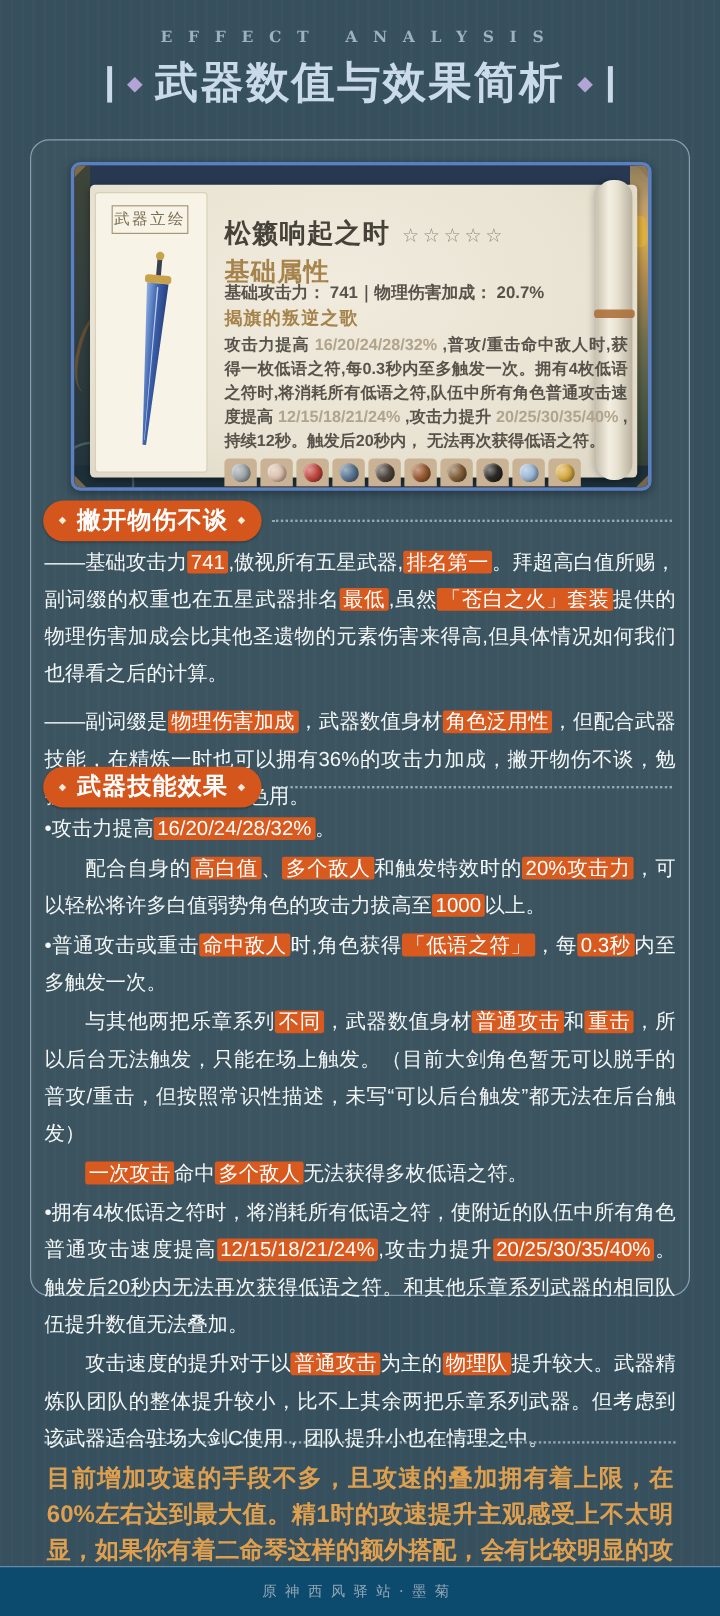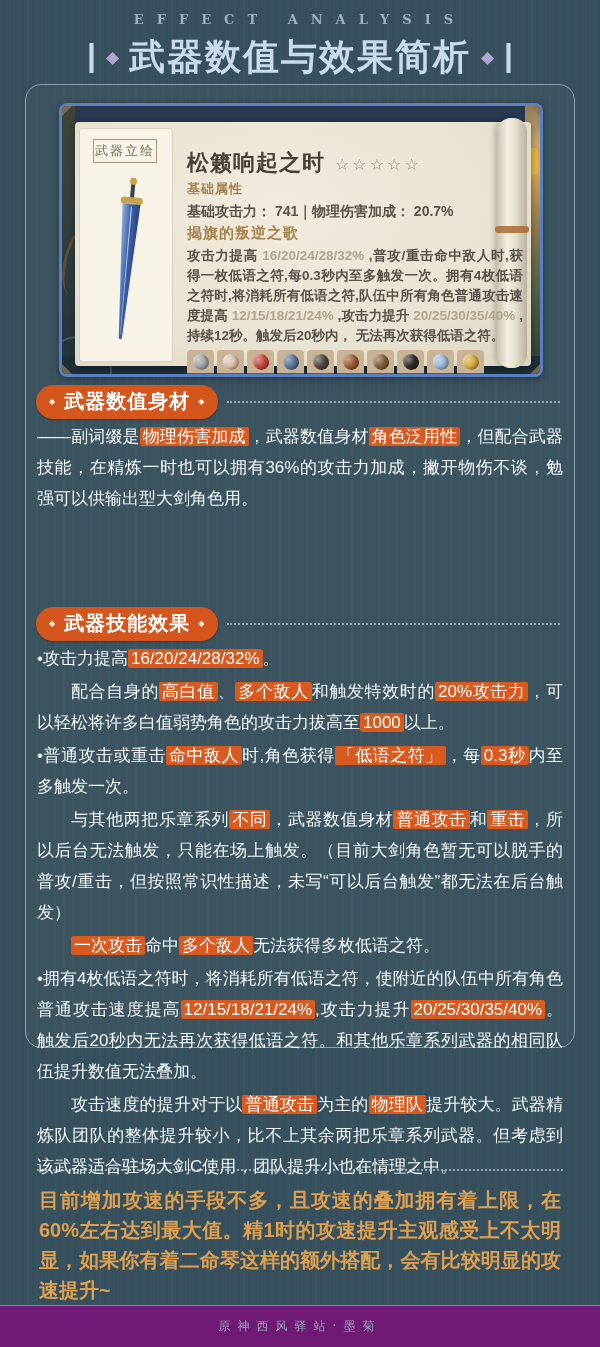--- a/index.html
+++ b/index.html
@@ -6,28 +6,28 @@
   body{
     width:600px;height:1347px;overflow:hidden;position:relative;
     background:#37505d;
     font-family:"Liberation Sans",sans-serif;
     -webkit-font-smoothing:antialiased;
   }
   .bg-streaks{position:absolute;inset:0;pointer-events:none;
     background:repeating-linear-gradient(90deg,rgba(255,255,255,.018) 0 2px,transparent 2px 9px);}
   
   .header{position:absolute;top:0;left:0;width:600px;text-align:center;}
-  .eyebrow{margin-top:12px;font-family:"DejaVu Serif",serif;font-size:13px;
+  .eyebrow{margin-top:24px;font-family:"DejaVu Serif",serif;font-size:13px;
     letter-spacing:13px;color:#9db1bf;font-weight:bold;}
   .title-row{margin-top:6px;display:flex;justify-content:center;align-items:center;gap:10px;}
   .title-bar{font-size:32px;font-weight:bold;color:#c9dae8;transform:translateY(-2px);}
   .title-diamond{font-size:17px;color:#b2a5d6;}
   .page-title{font-family:"DejaVu Serif",serif;font-size:36px;font-weight:bold;color:#c9dae8;letter-spacing:2px;}
   
-  .main-box{position:absolute;left:25px;top:84px;width:550px;height:964px;
+  .main-box{position:absolute;left:25px;top:116px;width:550px;height:964px;
     border:1.5px solid #8aa0b0;border-radius:16px;background:rgba(255,255,255,.025);
     box-sizing:border-box;}
   
   .shot{position:absolute;left:33px;top:18px;width:478px;height:268px;
     border:3px solid #5b80c2;border-radius:8px;background:#26374a;
     box-shadow:inset 0 0 0 3px #1d2a34, 0 2px 8px rgba(0,0,0,.35);overflow:hidden;}
   .shot .corner{position:absolute;width:14px;height:14px;background:#8d7450;opacity:.8;transform:rotate(45deg);}
   .corner.tl{left:-7px;top:-7px}.corner.tr{right:-7px;top:-7px}
   .corner.bl{left:-7px;bottom:-7px}.corner.br{right:-7px;bottom:-7px}
   .shot-topband{position:absolute;left:0;top:0;right:0;height:16px;background:#273850;}
@@ -50,21 +50,21 @@
   .tube-tie{position:absolute;left:-2px;right:-2px;top:108px;height:7px;background:#a96b33;
     border-radius:3px;opacity:.85;}
   .weapon-panel{position:absolute;left:4px;top:6px;width:92px;bottom:4px;
     background:#f7f3e7;border:1px solid #d9d0ba;border-radius:3px;}
   .weapon-label{position:absolute;left:13px;top:10px;width:62px;padding:2px 0;text-align:center;
     border:1px solid #a8977a;color:#7c6d52;font-size:13px;letter-spacing:2px;font-family:"DejaVu Serif",serif;}
   .sword{position:absolute;left:24px;top:48px;}
   .shot-name-row{position:absolute;left:112px;top:26px;display:flex;align-items:baseline;gap:10px;}
   .weapon-name{font-size:22px;font-weight:bold;color:#46423a;font-family:"DejaVu Serif",serif;letter-spacing:1px;}
   .stars{font-size:16px;color:#908a7e;letter-spacing:3px;}
-  .base-section{position:absolute;left:112px;top:58px;font-size:13px;font-weight:bold;color:#a5834a;
+  .base-section{position:absolute;left:112px;top:58px;font-size:21px;font-weight:bold;color:#a5834a;
     font-family:Liberation Sans, sans-serif;letter-spacing:1px;}
   .base-stats{position:absolute;left:112px;top:81px;font-size:14px;color:#57534b;font-weight:bold;}
   .passive-name{position:absolute;left:112px;top:102px;font-size:15px;font-weight:bold;color:#a5834a;
     font-family:"DejaVu Serif",serif;letter-spacing:1px;}
   .passive-desc{position:absolute;left:112px;top:124px;width:336px;font-size:13.5px;line-height:20px;
     color:#57534b;text-align:justify;font-weight:bold;}
   .passive-desc .num{color:#b2a48c;}
   .materials{position:absolute;left:112px;top:228px;display:flex;gap:3px;}
   .mat-cell{width:27px;}
   .mat-icon{height:23px;background:#c9b394;border-radius:4px 4px 0 0;display:flex;align-items:center;justify-content:center;}
@@ -86,21 +86,21 @@
   .body-text.tight p{margin:0 0 2px;}
   .body-text p.indent{text-indent:2em;}
   .hl{background:#d85a1f;color:#ffffff;padding:0 3px;border-radius:2px;
     box-decoration-break:clone;-webkit-box-decoration-break:clone;}
   
   .note-sep{position:absolute;left:11px;right:11px;top:1084px;height:0;
     border-top:2px dotted rgba(225,238,245,.55);}
   .note{position:absolute;left:13px;right:13px;top:1100px;color:#dea04f;font-size:20px;
     line-height:30px;font-weight:bold;text-align:justify;}
   
-  .footer{position:absolute;left:0;top:1305px;width:600px;height:42px;background:#701a75;
+  .footer{position:absolute;left:0;top:1305px;width:600px;height:42px;background:#0c4a6e;
     border-top:1px solid rgba(170,195,210,.55);}
   .footer-text{margin-top:12px;text-align:center;font-size:12px;color:#93a7b5;letter-spacing:7px;
     font-family:"DejaVu Serif",serif;}
 </style>
 </head>
 <body>
 
 <div class="bg-streaks"></div>
 
 <div class="header">
@@ -228,26 +228,27 @@
 
     <div class="corner tl"></div>
     <div class="corner tr"></div>
     <div class="corner bl"></div>
     <div class="corner br"></div>
   </div>
 
   <div class="sec-head" style="top:300px;">
     <span class="pill">
       <span class="mini-d">◆</span>
-      <span>武器数值身材</span>
+      <span>撇开物伤不谈</span>
       <span class="mini-d">◆</span>
     </span>
     <span class="dots"></span>
   </div>
   <div class="body-text" id="sec1-body" style="top:336px;">
+      <p class=""><span>——基础攻击力</span><span class="hl">741</span><span>,傲视所有五星武器,</span><span class="hl">排名第一</span><span>。拜超高白值所赐，副词缀的权重也在五星武器排名</span><span class="hl">最低</span><span>,虽然</span><span class="hl">「苍白之火」套装</span><span>提供的物理伤害加成会比其他圣遗物的元素伤害来得高,但具体情况如何我们也得看之后的计算。</span></p>
       <p class=""><span>——副词缀是</span><span class="hl">物理伤害加成</span><span>，武器数值身材</span><span class="hl">角色泛用性</span><span>，但配合武器技能，在精炼一时也可以拥有36%的攻击力加成，撇开物伤不谈，勉强可以供输出型大剑角色用。</span></p>
     </div>
 
   <div class="sec-head" style="top:522px;">
     <span class="pill">
       <span class="mini-d">◆</span>
       <span>武器技能效果</span>
       <span class="mini-d">◆</span>
     </span>
     <span class="dots"></span>

